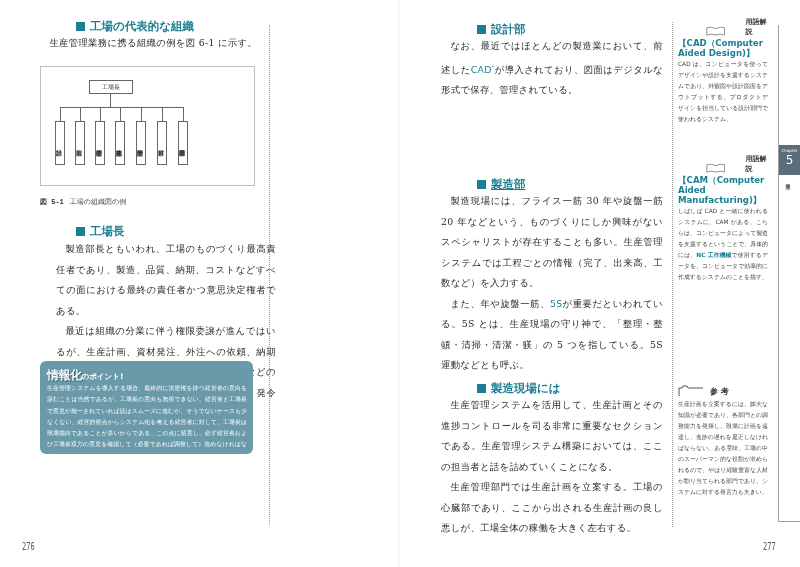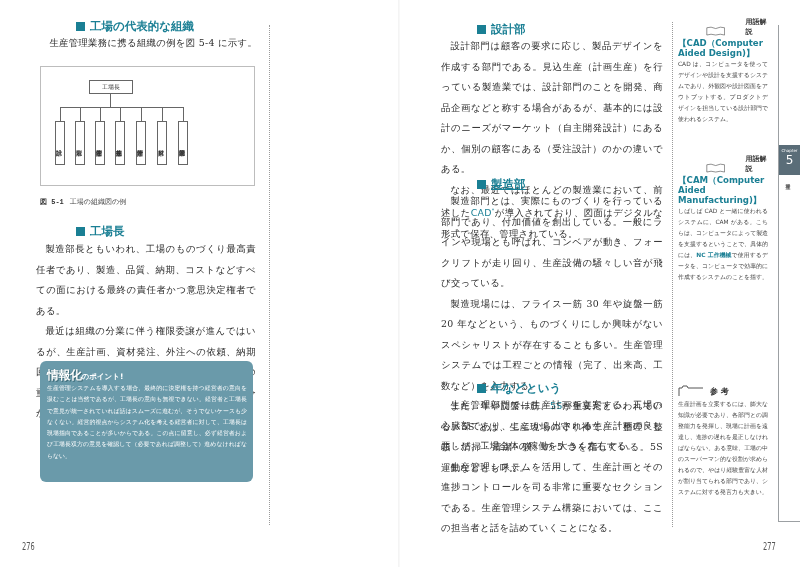--- a/index.html
+++ b/index.html
@@ -29,21 +29,21 @@
   .figure-box { position:absolute; left:40px; top:66px; width:213px; height:118px; border:1px solid #bdbdbd; background:#fff; }
   .org-top { position:absolute; left:48px; top:13px; width:42px; height:12px; border:1px solid #666; font-family:"DejaVu Sans", sans-serif; font-size:6px; text-align:center; line-height:12px; }
   .org-stem { position:absolute; left:69px; top:26px; width:1px; height:14px; background:#666; }
   .org-hline { position:absolute; left:19px; top:40px; width:124px; height:1px; background:#666; }
   .org-dept { position:absolute; top:54px; width:10px; height:44px; border:1px solid #666; font-family:"DejaVu Sans", sans-serif; font-size:6px; writing-mode:vertical-rl; text-align:center; line-height:10px; padding-top:3px; box-sizing:border-box; }
   .org-drop { position:absolute; top:40px; width:1px; height:14px; background:#666; }
   .fig-cap { position:absolute; left:40px; top:197px; font-family:Liberation Mono, monospace; font-size:7px; color:#444; white-space:nowrap; }
   .fig-cap b { color:#333; margin-right:6px; }
 
   
-  .infobox { position:absolute; left:40px; top:361px; width:213px; height:121px; background:#6a9aaa; border-radius:6px; color:#fff; }
+  .infobox { position:absolute; left:40px; top:361px; width:213px; height:93px; background:#6a9aaa; border-radius:6px; color:#fff; }
   .info-title { position:absolute; left:7px; top:3px; font-family:"DejaVu Sans", sans-serif; font-weight:bold; white-space:nowrap; }
   .info-title .big { font-size:12px; color:#fff; text-shadow:0 0 1px #3b6976, 1px 1px 0 #3b6976; letter-spacing:-0.5px; }
   .info-title .small { font-size:7.5px; }
   .info-body { position:absolute; left:7px; top:22px; width:200px; font-family:"DejaVu Sans", sans-serif; font-size:5.9px; line-height:11.3px; text-align:justify; }
 
   .pagenum { position:absolute; top:541px; font-family:"DejaVu Sans Mono", monospace; font-size:10px; color:#555; transform:scaleX(0.7); transform-origin:left; }
 
   
   .gloss { position:absolute; left:678px; width:90px; }
   .gloss-label { display:flex; align-items:flex-end; gap:20px; font-size:7px; color:#333; font-weight:bold; height:14px;padding-left:28px; }
@@ -63,21 +63,21 @@
 </head>
 <body>
 
 <div class="page page-left">
 
   <div class="sec-head" style="left:40px; top:19px;">
     <span class="sq"></span>
     <span>工場の代表的な組織</span>
   </div>
   <div class="para" style="left:40px; top:33px; width:220px;">
-    <p>生産管理業務に携る組織の例を図 5-4 に示す。</p>
+    <p>生産管理業務に携る組織の例を図 6-1 に示す。</p>
   </div>
 
   <div class="figure-box">
     <div class="org-top">工場長</div>
     <div class="org-stem"></div>
     <div class="org-hline"></div>
     <div class="org-drop" style="left:19px;"></div>
     <div class="org-drop" style="left:39px;"></div>
     <div class="org-drop" style="left:59px;"></div>
     <div class="org-drop" style="left:79px;"></div>
@@ -93,21 +93,21 @@
     <div class="org-dept" style="left:137px;">品質管理部</div>
   </div>
   <div class="fig-cap">
     <b>図 5-1</b><span>工場の組織図の例</span>
   </div>
 
   <div class="sec-head" style="left:40px; top:224px;">
     <span class="sq"></span>
     <span>工場長</span>
   </div>
-  <div class="para" style="left:36px; top:239px; width:220px;">
+  <div class="para" style="left:56px; top:239px; width:220px;">
     <p>製造部長ともいわれ、工場のものづくり最高責任者であり、製造、品質、納期、コストなどすべての面における最終の責任者かつ意思決定権者である。</p>
     <p>最近は組織の分業に伴う権限委譲が進んではいるが、生産計画、資材発注、外注への依頼、納期回答、工程着手状況、在庫状況、進捗状況などの重要な情報はすべて工場長を経由して承認、発令が行われると考えてよい。</p>
   </div>
 
   <div class="infobox">
     <div class="info-title">
       <span class="big">情報化</span><span class="small">のポイント!</span>
     </div>
     <div class="info-body">生産管理システムを導入する場合、最終的に決定権を持つ経営者の意向を汲むことは当然であるが、工場長の意向も無視できない。経営者と工場長で意見が統一されていれば話はスムーズに進むが、そうでないケースも少なくない。経営的視点からシステム化を考える経営者に対して、工場長は現場指向であることが多いからである。この点に留意し、必ず経営者および工場長双方の意見を確認して（必要であれば調整して）進めなければならない。</div>
   </div>
@@ -119,41 +119,39 @@
 
 <div class="gutter"></div>
 
 <div class="page page-right"></div>
 
 <div class="sec-head" style="left:441px; top:22px;">
   <span class="sq"></span>
   <span>設計部</span>
 </div>
 <div class="para" style="left:441px; top:36px; width:222px;">
-  <p>設計部門は顧客の要求に応じ、製品デザインを作成する部門である。見込生産（計画生産）を行っている製造業では、設計部門のことを開発、商品企画などと称する場合があるが、基本的には設計のニーズがマーケット（自主開発設計）にあるか、個別の顧客にある（受注設計）のかの違いである。</p>
   <p><span>なお、最近ではほとんどの製造業において、前述した</span><span class="accent">CAD</span><sup style="font-size:5px;" class="accent">*</sup><span>が導入されており、図面はデジタルな形式で保存、管理されている。</span></p>
 </div>
 
 <div class="sec-head" style="left:441px; top:177px;text-decoration:underline;">
   <span class="sq"></span>
   <span>製造部</span>
 </div>
 <div class="para" style="left:441px; top:191px; width:222px;">
-  <p>製造部門とは、実際にものづくりを行っている部門であり、付加価値を創出している。一般にラインや現場とも呼ばれ、コンベアが動き、フォークリフトが走り回り、生産設備の騒々しい音が飛び交っている。</p>
   <p>製造現場には、フライス一筋 30 年や旋盤一筋 20 年などという、ものづくりにしか興味がないスペシャリストが存在することも多い。生産管理システムでは工程ごとの情報（完了、出来高、工数など）を入力する。</p>
   <p><span>また、年や旋盤一筋、</span><span class="accent">5S</span><span>が重要だといわれている。5S とは、生産現場の守り神で、「整理・整頓・清掃・清潔・躾」の 5 つを指している。5S 運動などとも呼ぶ。</span></p>
 </div>
 
 <div class="sec-head" style="left:441px; top:381px;">
   <span class="sq"></span>
-  <span>年などという</span>
+  <span>製造現場には</span>
 </div>
 <div class="para" style="left:441px; top:395px; width:222px;">
+  <p>生産管理システムを活用して、生産計画とその進捗コントロールを司る非常に重要なセクションである。生産管理システム構築においては、ここの担当者と話を詰めていくことになる。</p>
   <p>生産管理部門では生産計画を立案する。工場の心臓部であり、ここから出される生産計画の良し悪しが、工場全体の稼働を大きく左右する。</p>
-  <p>生産管理システムを活用して、生産計画とその進捗コントロールを司る非常に重要なセクションである。生産管理システム構築においては、ここの担当者と話を詰めていくことになる。</p>
 </div>
 
 <div class="vdots" style="left:672px; top:22px; height:505px;"></div>
 
 <div class="gloss" style="top:23px;">
   <div class="gloss-label">
     <svg class="book-icon" viewBox="0 0 24 12">
       <path d="M1 2 Q6 0 12 3 Q18 0 23 2 L23 11 Q18 9 12 11 Q6 9 1 11 Z" fill="none" stroke="#555" stroke-width="0.8"></path>
     </svg>
     <span>用語解説</span>

